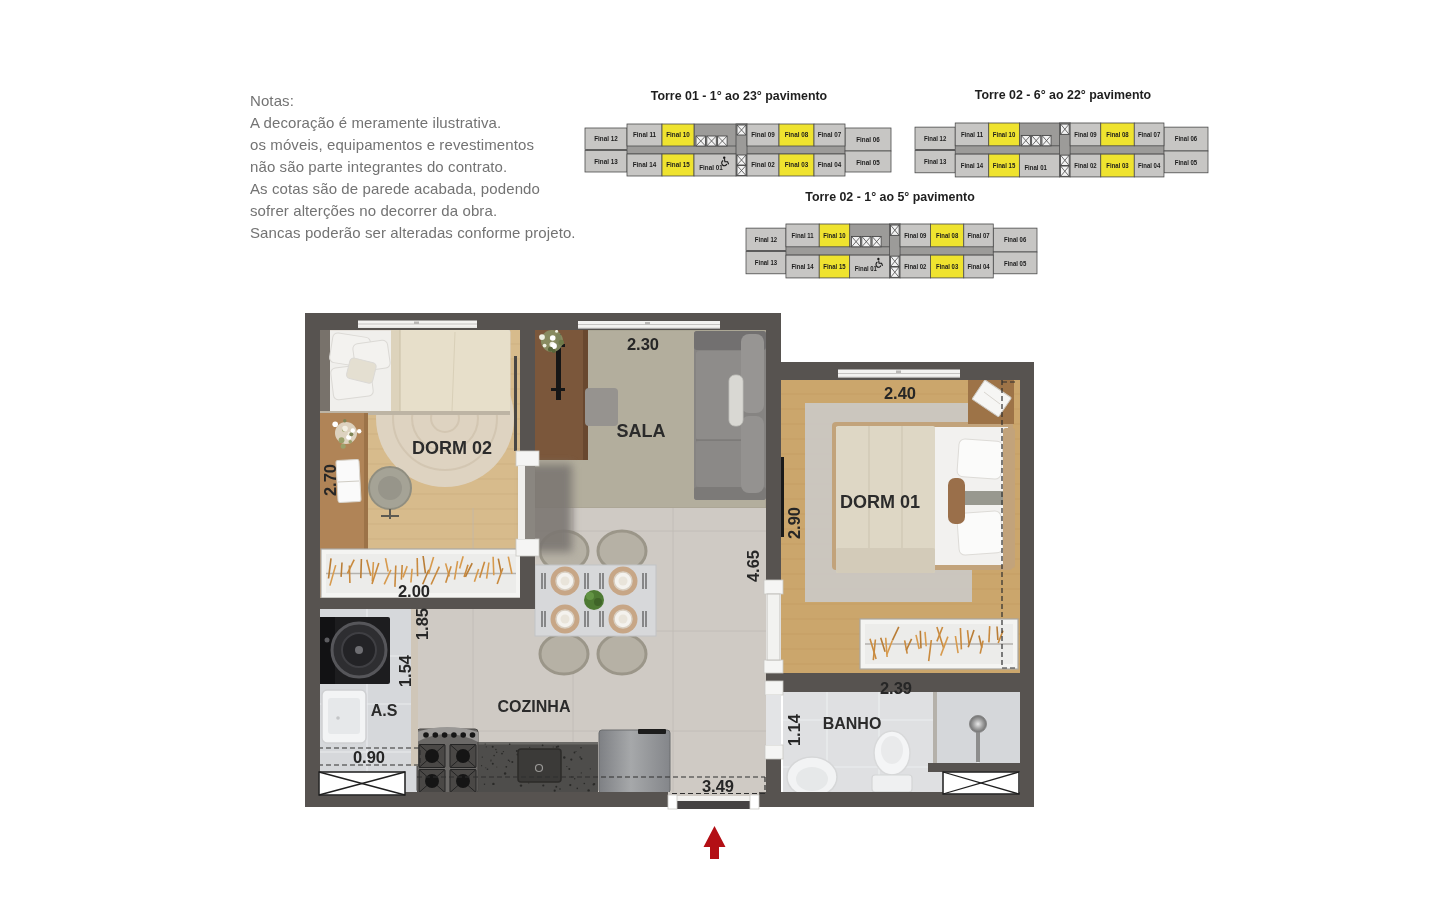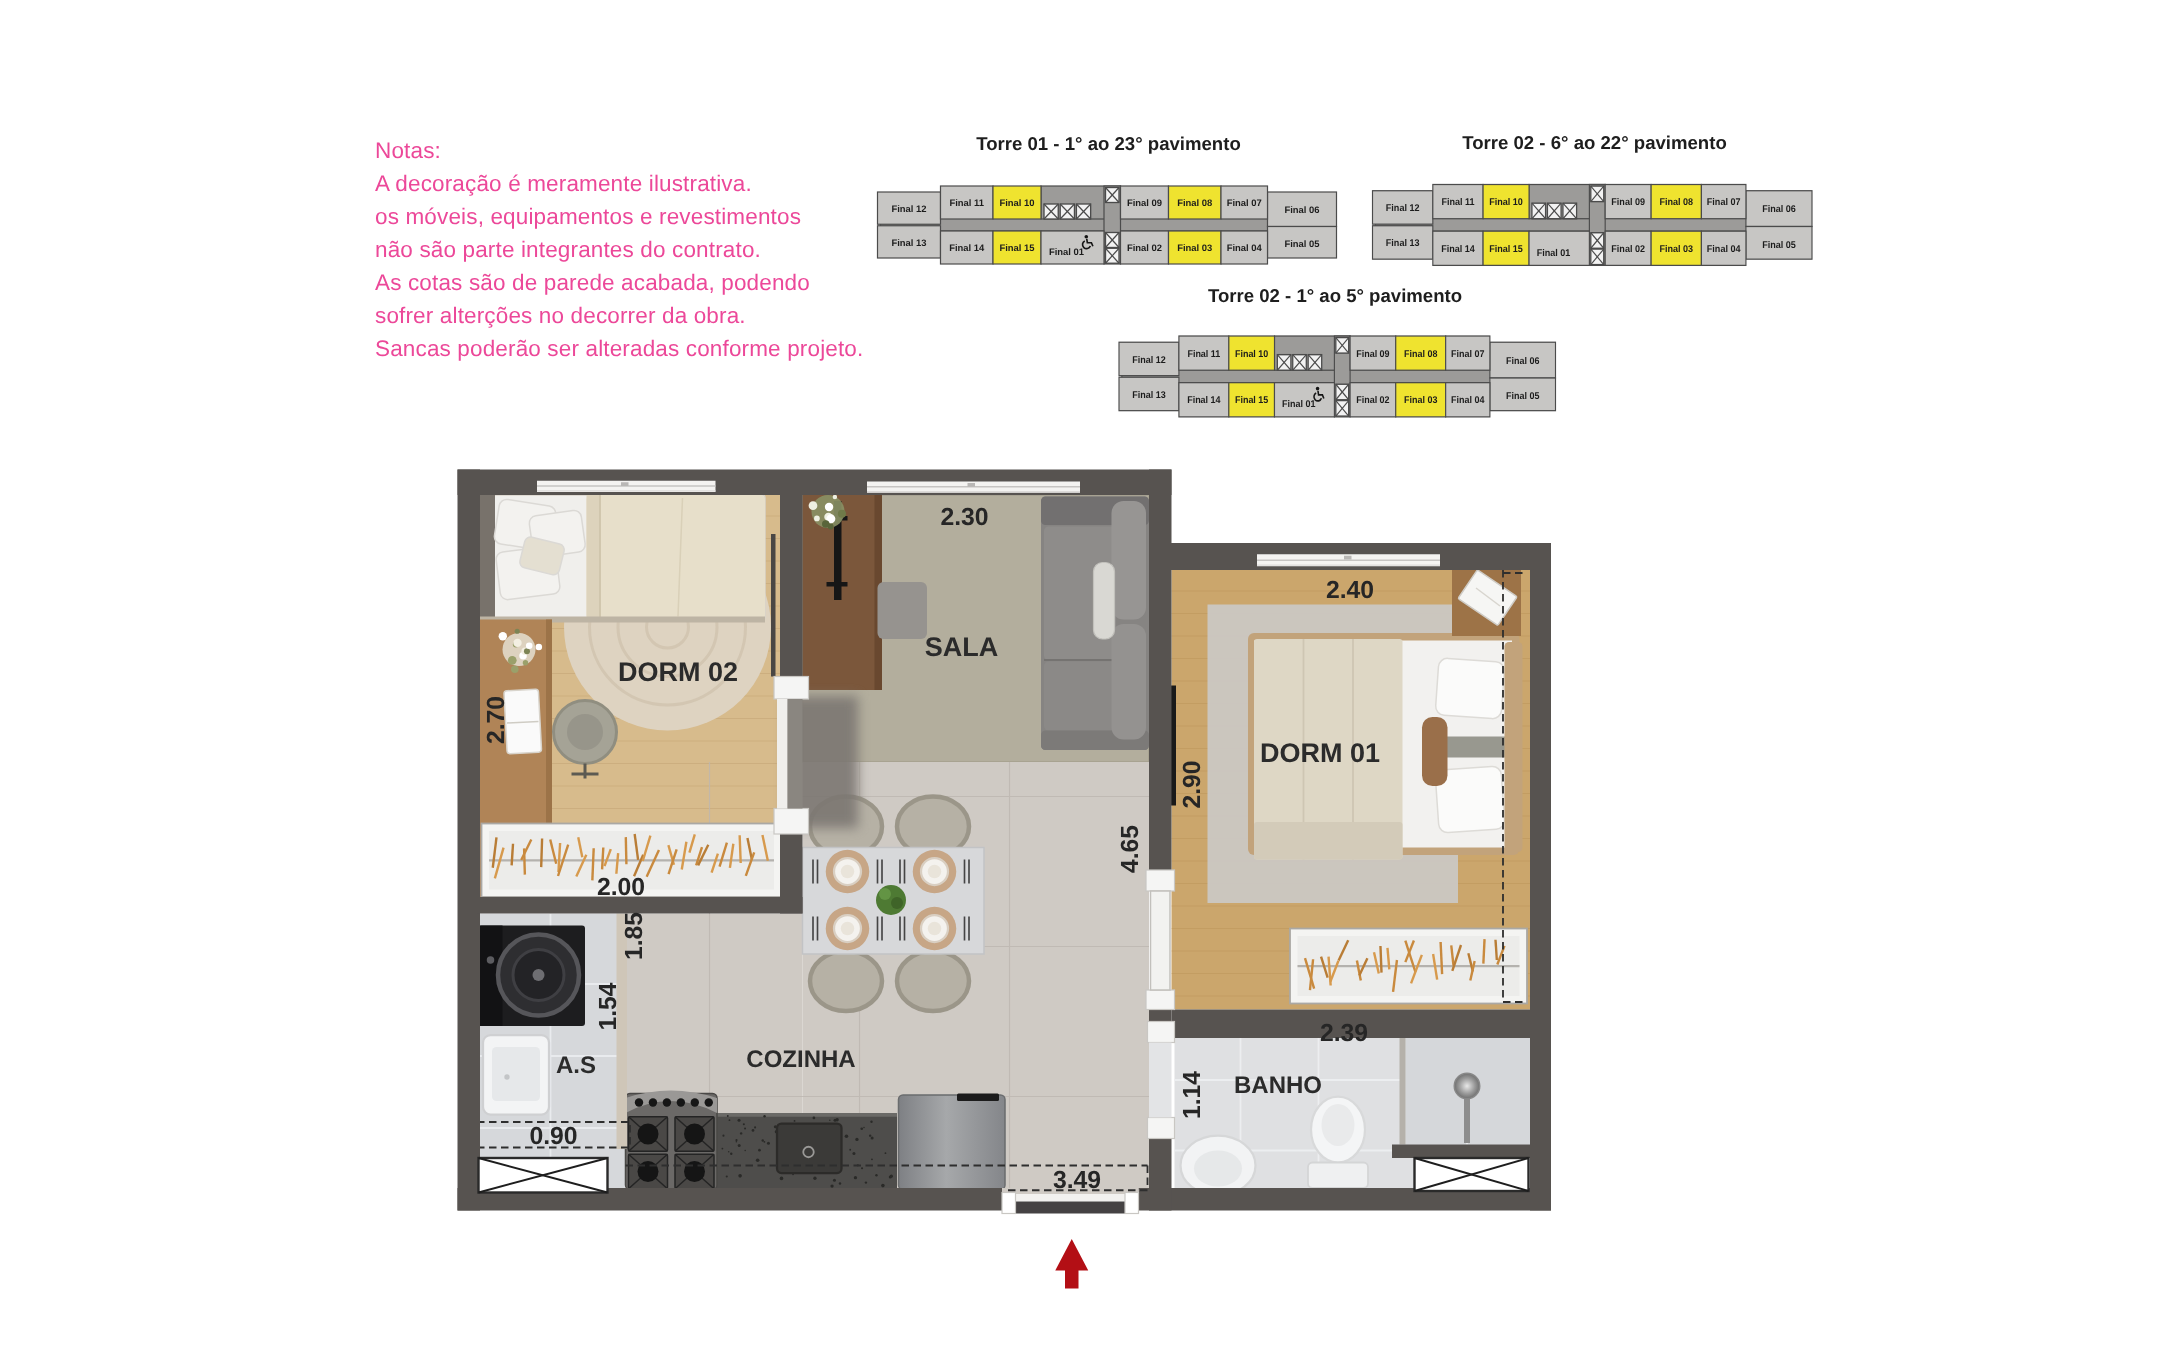--- a/index.html
+++ b/index.html
@@ -1,18 +1,18 @@
 <!DOCTYPE html>
 <html><head>
 <meta charset="utf-8">
 <style>
 html,body{margin:0;padding:0;background:#ffffff;}
 body{width:1440px;height:900px;font-family:"Liberation Sans",sans-serif;}
 #c{position:relative;width:1440px;height:900px;overflow:hidden;}
-.notes{position:absolute;left:250px;top:90px;font-size:15px;line-height:22px;color:#ec4899;letter-spacing:0.1px;}
+.notes{position:absolute;left:250px;top:90px;font-size:15px;line-height:22px;color:#737373;letter-spacing:0.1px;}
 </style>
 </head>
 <body>
 <div id="c">
 
 <div class="notes">Notas:<br>A decoração é meramente ilustrativa.<br>os móveis, equipamentos e revestimentos<br>não são parte integrantes do contrato.<br>As cotas são de parede acabada, podendo<br>sofrer alterções no decorrer da obra.<br>Sancas poderão ser alteradas conforme projeto.</div>
 <svg width="1440" height="900" viewBox="0 0 1440 900" style="position:absolute;left:0;top:0" font-family="Liberation Sans, sans-serif">
 
 <text x="739" y="96" font-size="12.4" font-weight="600" fill="#1e1e1e" text-anchor="middle" dy="0.35em">Torre 01 - 1° ao 23° pavimento</text>
 

